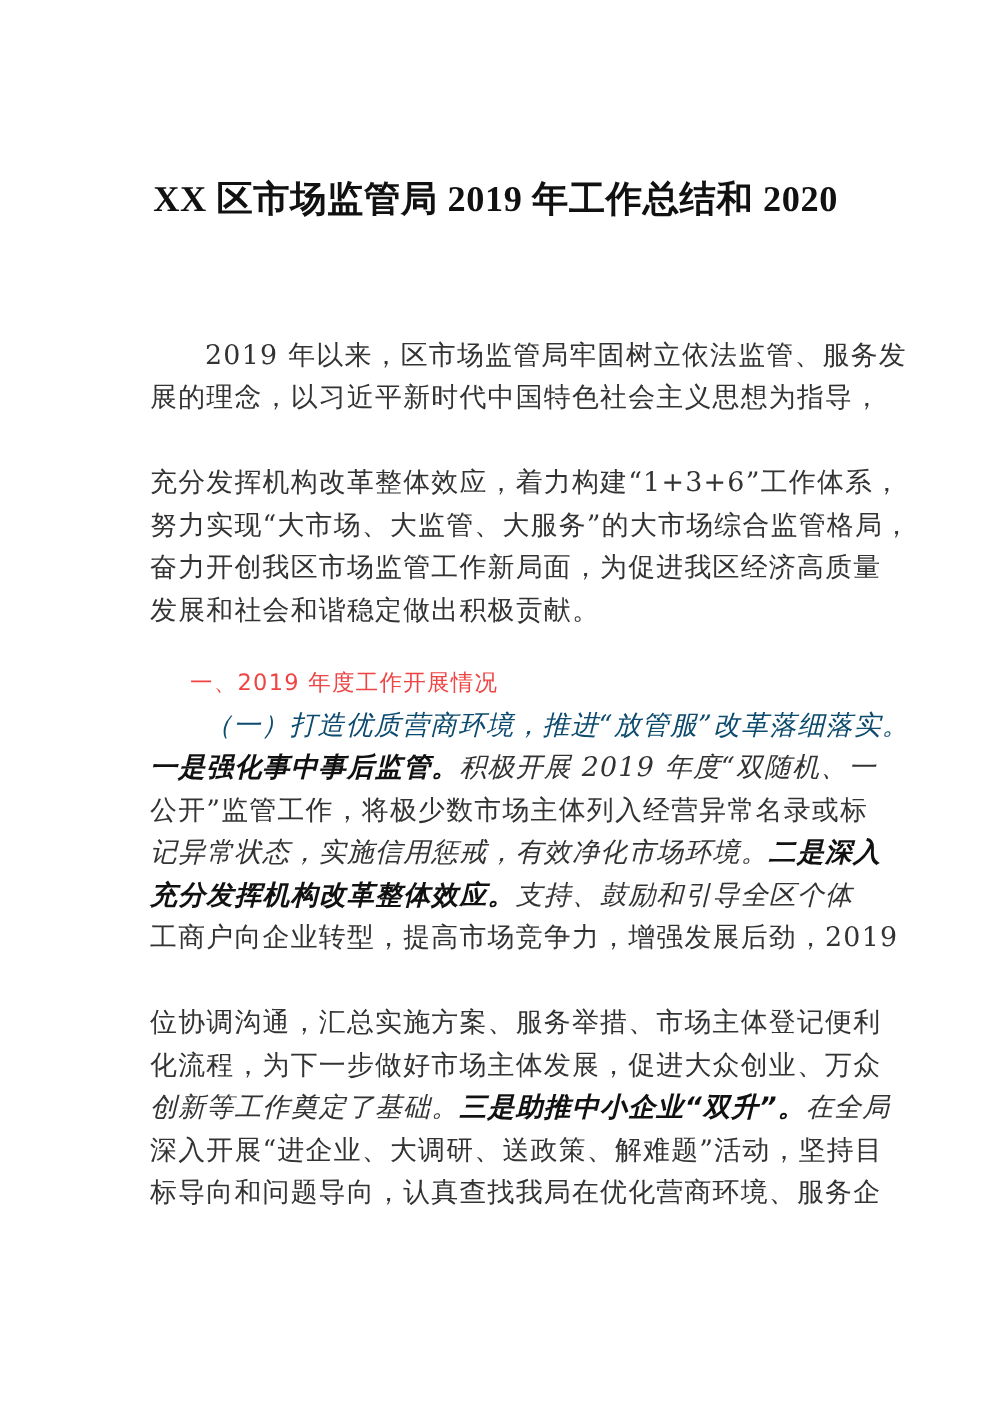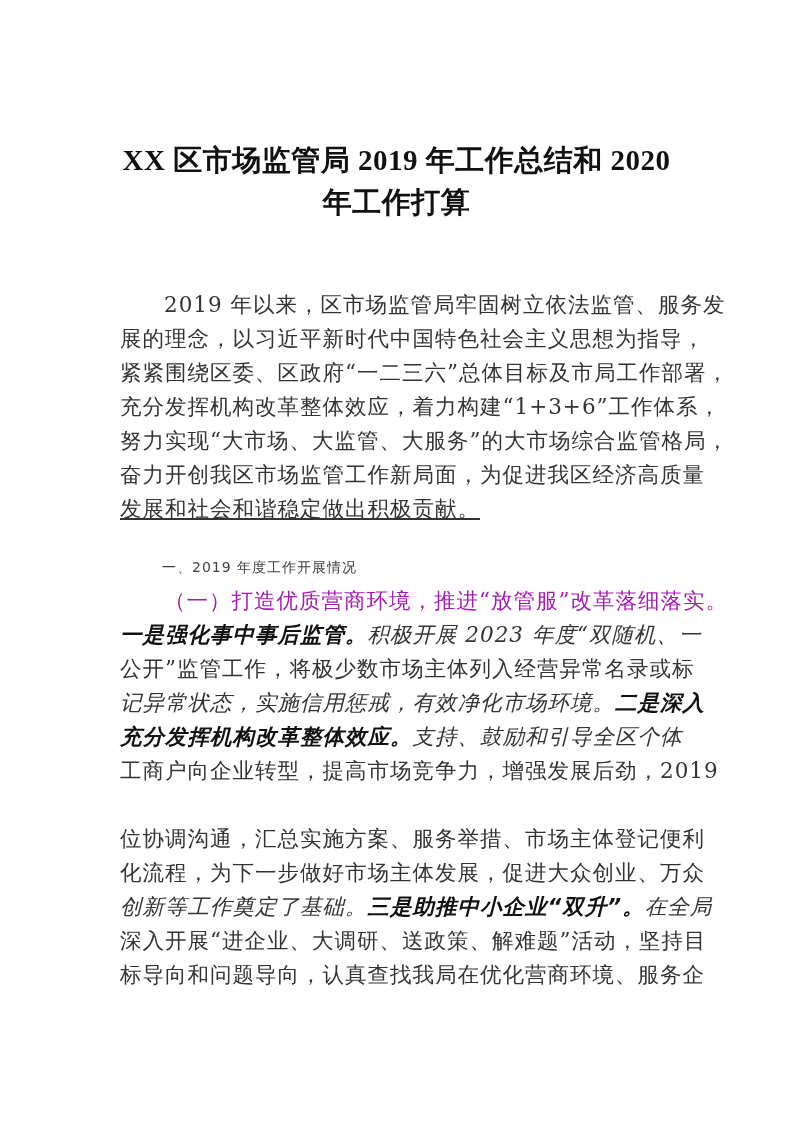--- a/index.html
+++ b/index.html
@@ -11,51 +11,48 @@
     font-weight: bold; font-size: 29px; color: #111; line-height: 40px; letter-spacing: 0.5px;
   }
   .title.l1 { top: 140px; }
   .title.l2 { top: 182px; }
   .line {
     position: absolute; left: 120px; width: 552px; height: 30px;
     font-family: "DejaVu Serif", "Liberation Serif", serif;
     font-size: 21.5px; line-height: 30px; color: #333;
     text-align: justify; text-align-last: justify; white-space: nowrap;
     letter-spacing: 1px;
-    margin-top: 20px;
   }
-  .line.nojust { text-align-last: left; text-decoration: underline; }
+  .line.nojust { text-align-last: left; }
   .line.indent { left: 164px; width: 508px; }
-  .line.heading { left: 162px; width: auto; text-align-last: left; font-family: "DejaVu Sans", "Liberation Sans", sans-serif; color: #404040; font-size: 14px; }
-  .line.sub { left: 164px; width: 508px; color: #a21caf; }
+  .line.heading { left: 152px; width: auto; text-align-last: left; font-family: "DejaVu Sans", "Liberation Sans", sans-serif; color: #ef4444; font-size: 18px; }
+  .line.sub { left: 164px; width: 508px; color: #0c4a6e; font-style: italic; }
   .b { font-weight: bold; color: #111; font-family: "DejaVu Sans", "Liberation Sans", sans-serif; }
   .line span { white-space: pre; font-style: italic; }
 </style>
 </head>
 <body>
 
 <div class="page">
 
   <div class="title l1">XX 区市场监管局 2019 年工作总结和 2020</div>
-  <div class="title l2">年工作打算</div>
 
   <div class="line indent" style="top:270px">2019 年以来，区市场监管局牢固树立依法监管、服务发</div>
   <div class="line" style="top:304px">展的理念，以习近平新时代中国特色社会主义思想为指导，</div>
-  <div class="line" style="top:338px">紧紧围绕区委、区政府“一二三六”总体目标及市局工作部署，</div>
   <div class="line" style="top:372px">充分发挥机构改革整体效应，着力构建“1+3+6”工作体系，</div>
   <div class="line" style="top:406px">努力实现“大市场、大监管、大服务”的大市场综合监管格局，</div>
   <div class="line" style="top:440px">奋力开创我区市场监管工作新局面，为促进我区经济高质量</div>
   <div class="line nojust" style="top:474px">发展和社会和谐稳定做出积极贡献。</div>
 
   <div class="line heading" style="top:532px">一、2019 年度工作开展情况</div>
 
   <div class="line sub" style="top:566px">（一）打造优质营商环境，推进“放管服”改革落细落实。</div>
 
   <div class="line" style="top:600px">
-    <span class="b">一是强化事中事后监管。</span><span>积极开展 2023 年度“双随机、一</span>
+    <span class="b">一是强化事中事后监管。</span><span>积极开展 2019 年度“双随机、一</span>
   </div>
   <div class="line" style="top:634px">公开”监管工作，将极少数市场主体列入经营异常名录或标</div>
   <div class="line" style="top:668px">
     <span>记异常状态，实施信用惩戒，有效净化市场环境。</span><span class="b">二是深入</span>
   </div>
   <div class="line" style="top:702px">
     <span class="b">充分发挥机构改革整体效应。</span><span>支持、鼓励和引导全区个体</span>
   </div>
   <div class="line" style="top:736px">工商户向企业转型，提高市场竞争力，增强发展后劲，2019</div>
   <div class="line" style="top:804px">位协调沟通，汇总实施方案、服务举措、市场主体登记便利</div>

